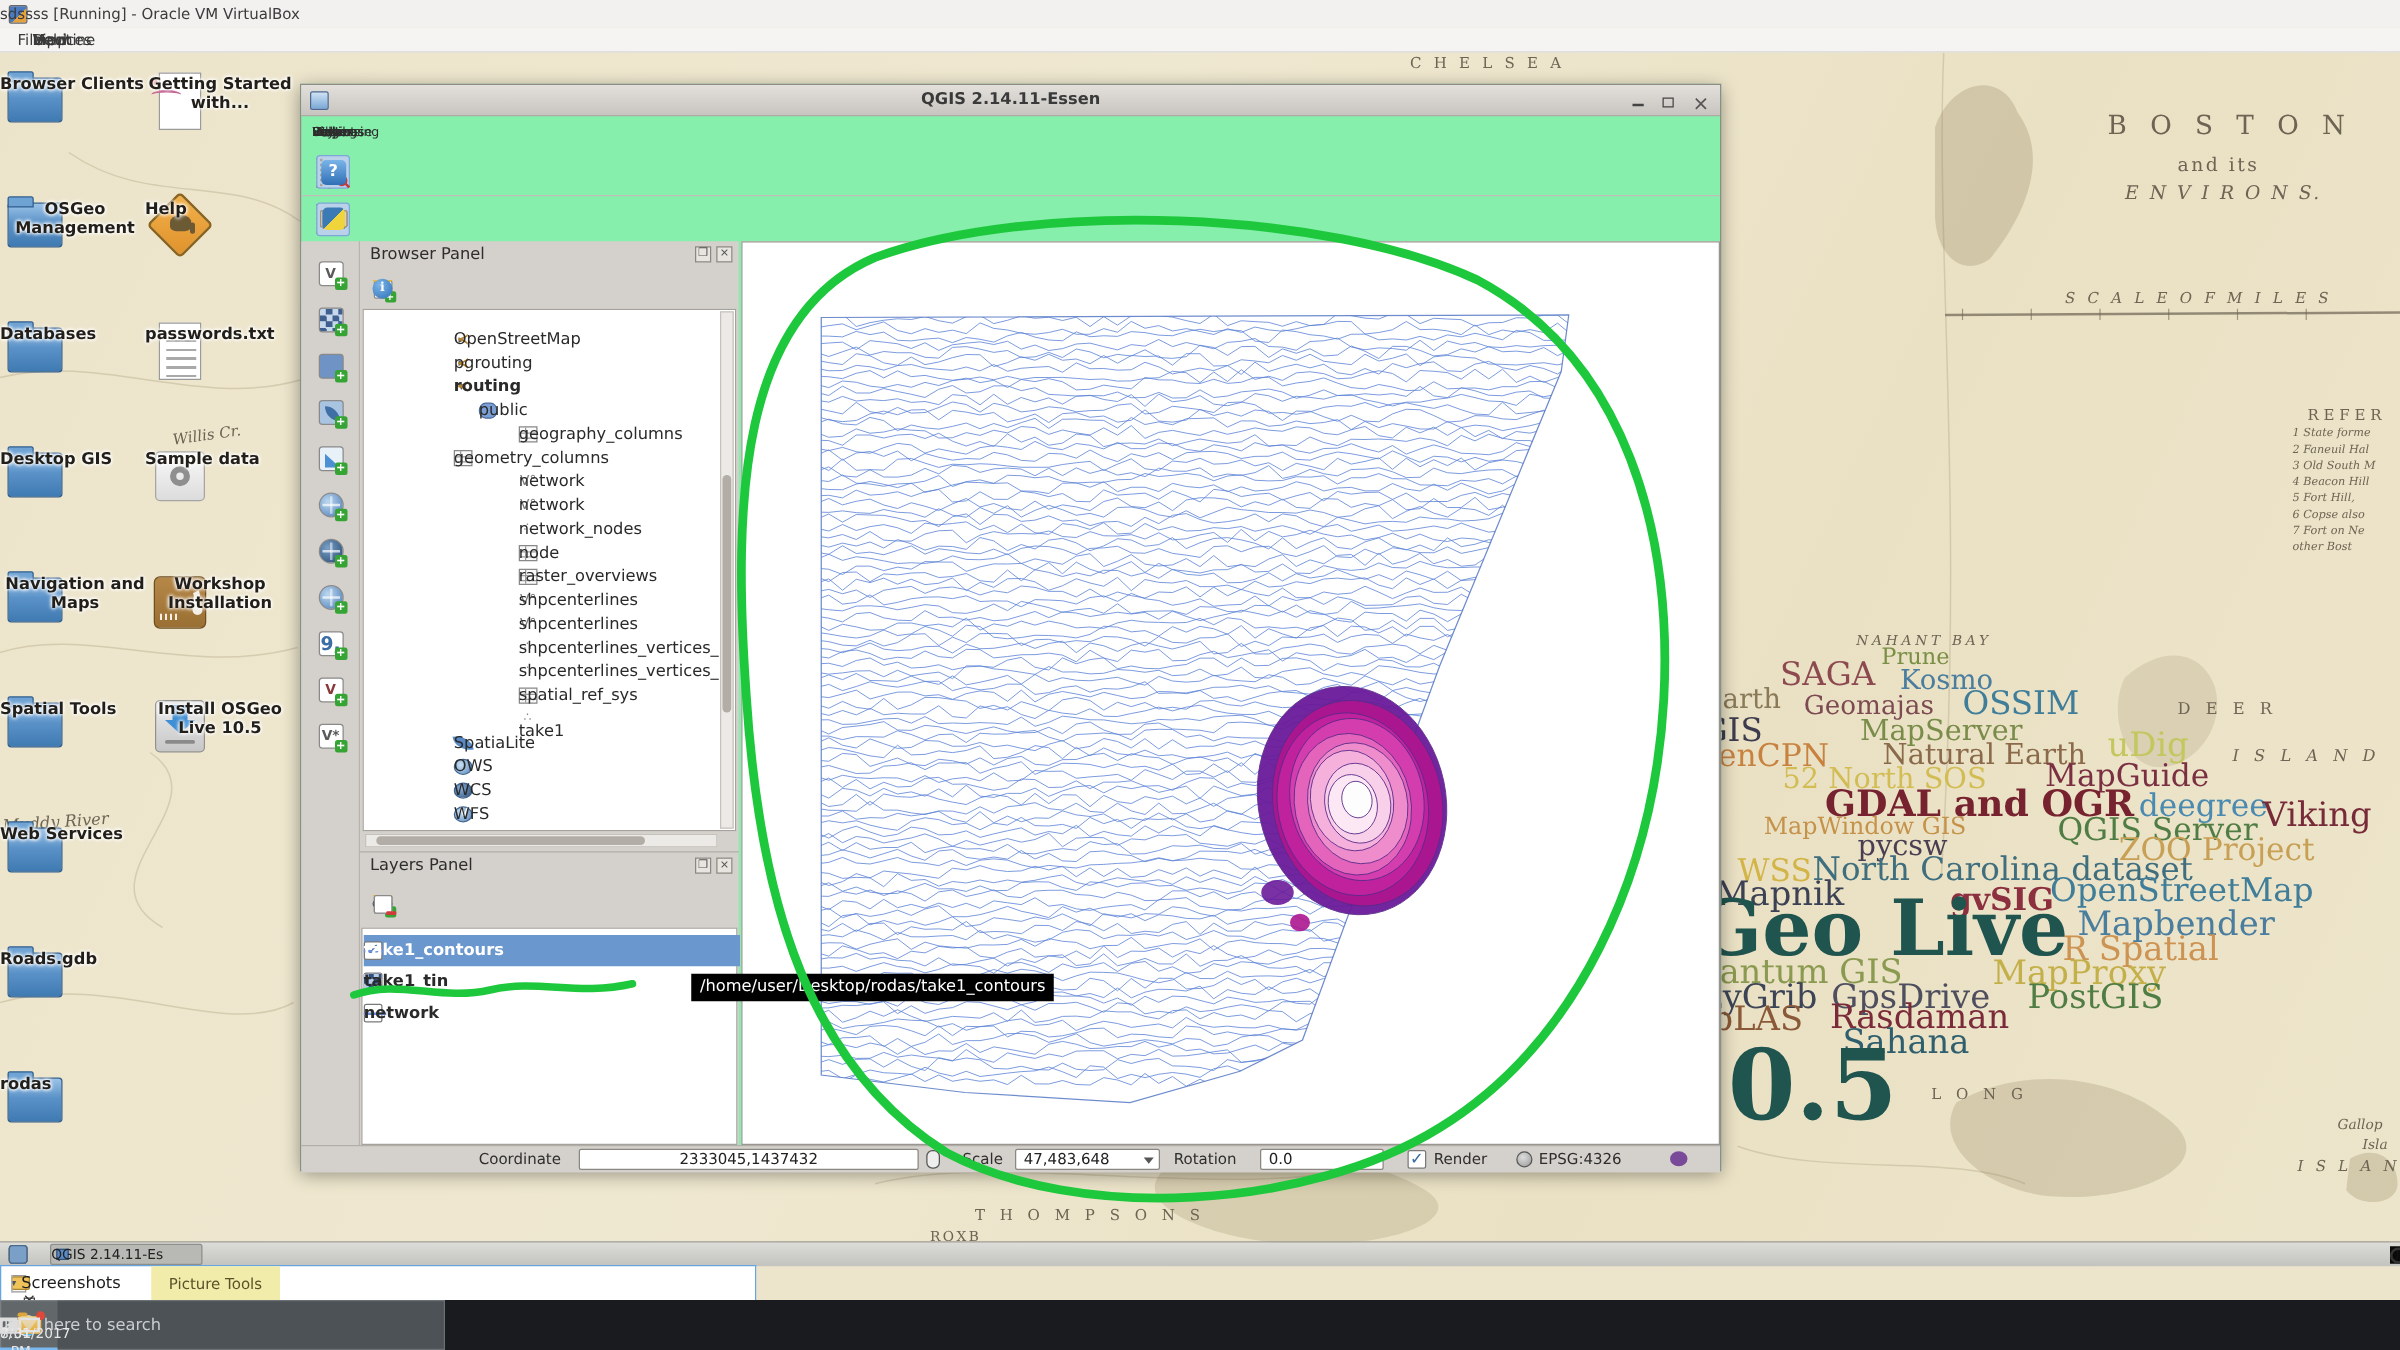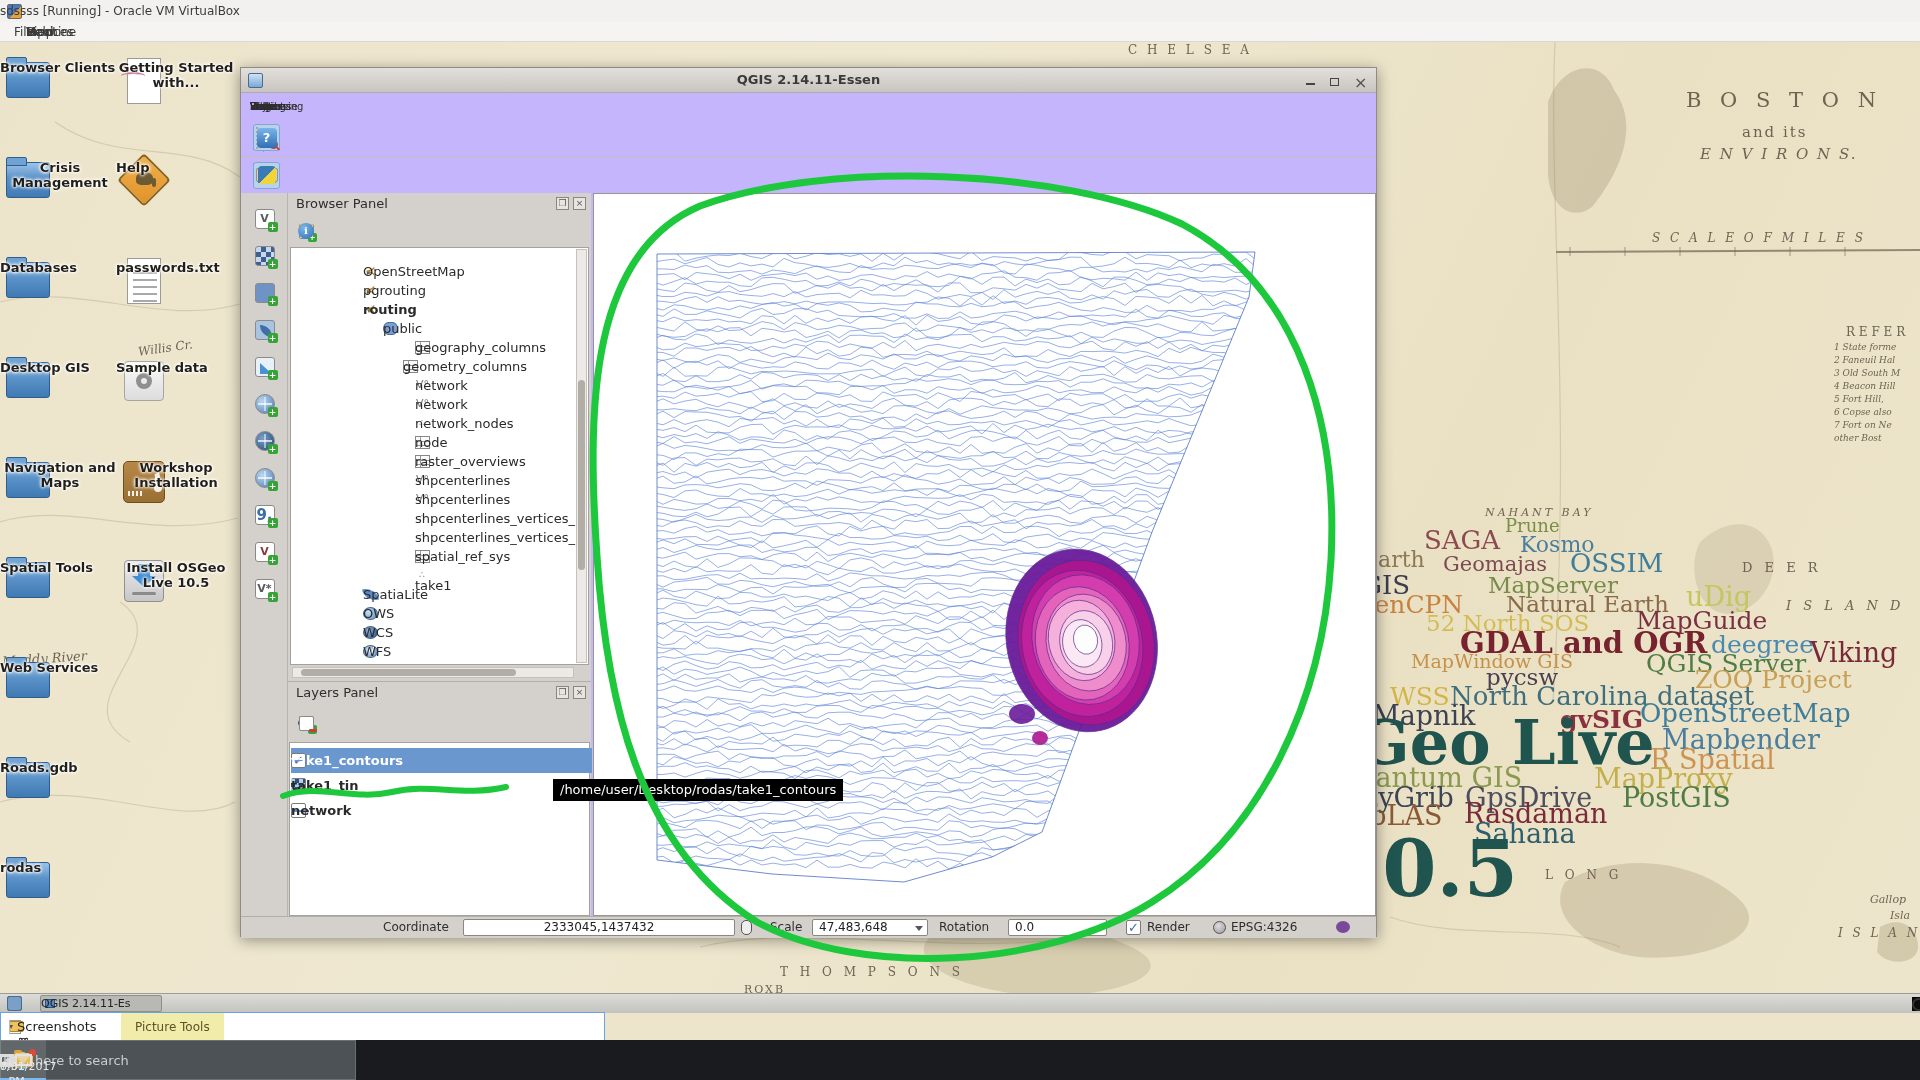--- a/index.html
+++ b/index.html
@@ -47,21 +47,21 @@
   .boxsq{left:7px;top:3px;width:42px;height:42px;background:linear-gradient(180deg,#b68848,#9a6f33);border:1px solid #6e4d1f;border-radius:5px;}
   .boxarc{left:22px;top:8px;width:22px;height:22px;border:5px solid transparent;border-right:5px solid #f3efe6;border-radius:50%;transform:rotate(20deg);}
   .boxdot{left:38px;top:26px;width:8px;height:8px;background:#f3efe6;border-radius:50%;}
   .boxbars{left:12px;top:33px;width:14px;height:5px;background:repeating-linear-gradient(90deg,#f3efe6 0 2px,transparent 2px 4px);}
   .disksq{left:8px;top:2px;width:40px;height:42px;background:linear-gradient(180deg,#ececec,#c7c7c7);border:1px solid #909090;border-radius:4px;}
   .diskarr{left:22px;top:6px;width:12px;height:12px;background:#3f8fd4;}
   .diskarr:after{content:"";position:absolute;left:-6px;top:12px;border:12px solid transparent;border-top:11px solid #3f8fd4;}
   .diskslot{left:16px;top:34px;width:24px;height:3px;background:#8a8a8a;border-radius:2px;}
 
   
-  .qgis{left:240px;top:67px;width:1137px;height:870px;background:#c4b5fd;border:1px solid #8f8b86;z-index:10;box-shadow:0 3px 14px rgba(0,0,0,.4);}
+  .qgis{left:240px;top:67px;width:1137px;height:870px;background:#86efac;border:1px solid #8f8b86;z-index:10;box-shadow:0 3px 14px rgba(0,0,0,.4);}
   .q-title{left:0;top:0;width:100%;height:25px;background:linear-gradient(180deg,#e3e0db,#c8c4bf);border-bottom:1px solid #aeaaa5;}
   .q-title .txt{left:0;width:100%;top:4px;text-align:center;font-weight:bold;font-size:13px;color:#3a3a3a;}
   .q-appico{left:7px;top:5px;width:15px;height:15px;background:linear-gradient(180deg,#cfe2f4,#7aa8d6);border:1px solid #4a6a95;border-radius:2px;}
   .q-ctl{top:7px;color:#555;}
   .q-menu{left:0;top:25px;width:100%;height:26px;display:flex;align-items:center;font-size:10px;color:#2e2e2e;text-align:right;}
   .q-menu span{position:static;padding:0 9px;}
   .q-tb{left:0;width:100%;height:37px;display:flex;align-items:center;gap:3px;padding-left:12px;}
   .q-tb1{top:51px;} .q-tb2{top:88px;border-top:1px solid #c2beb9;}
   .tbi{position:static;flex:none;width:27px;height:27px;border-radius:3px;display:flex;align-items:center;justify-content:center;position:relative;}
   .tbi.active{background:#b9d2ea;border:1px solid #7fa7d8;border:1px solid #7da7d8;}
@@ -682,21 +682,21 @@
           <div class="trow" style="top: 71px; padding-left: 92px;">
             <span class="arr">▾</span>
             <span class="ticon g-db"></span>
             <span style="white-space: nowrap;">public</span>
           </div>
           <div class="trow" style="top: 90px; padding-left: 124px;">
             <span class="arr"></span>
             <span class="ticon g-table"></span>
             <span style="white-space: nowrap;">geography_columns</span>
           </div>
-          <div class="trow" style="top: 109px; padding-left: 112px;">
+          <div class="trow" style="top: 109px; padding-left: 72px;">
             <span class="arr"></span>
             <span class="ticon g-table"></span>
             <span style="white-space: nowrap;">geometry_columns</span>
           </div>
           <div class="trow" style="top: 128px; padding-left: 124px;">
             <span class="arr"></span>
             <span class="ticon g-vline">V°</span>
             <span style="white-space: nowrap;">network</span>
           </div>
           <div class="trow" style="top: 147px; padding-left: 124px;">
@@ -988,21 +988,21 @@
           <i class="doc"></i>
           <i class="gs-dot"></i>
           <i class="gs-squig"></i>
         </div>
         <div class="lbl">Getting Started with...</div>
       </div>
       <div class="dicon" style="left: 0px; top: 158px; z-index: 2;">
         <div class="art">
           <i class="fol"></i>
         </div>
-        <div class="lbl">Crisis Management</div>
+        <div class="lbl">OSGeo Management</div>
       </div>
       <div class="dicon" style="left: 116px; top: 158px; z-index: 2;">
         <div class="art">
           <i class="helpdia"></i>
           <i class="helpel"></i>
         </div>
         <div class="lbl">Help</div>
       </div>
       <div class="dicon" style="left: 0px; top: 258px; z-index: 2;">
         <div class="art">

